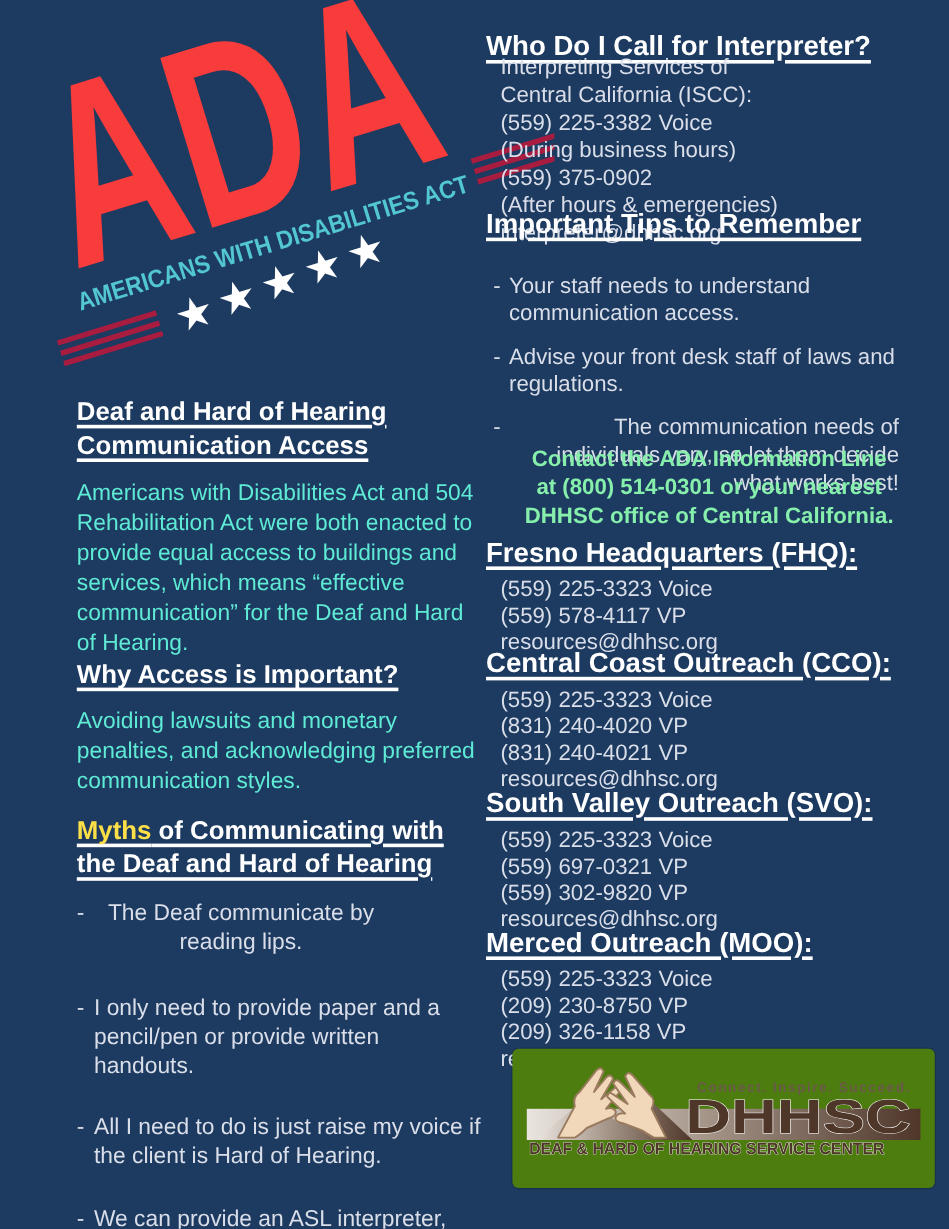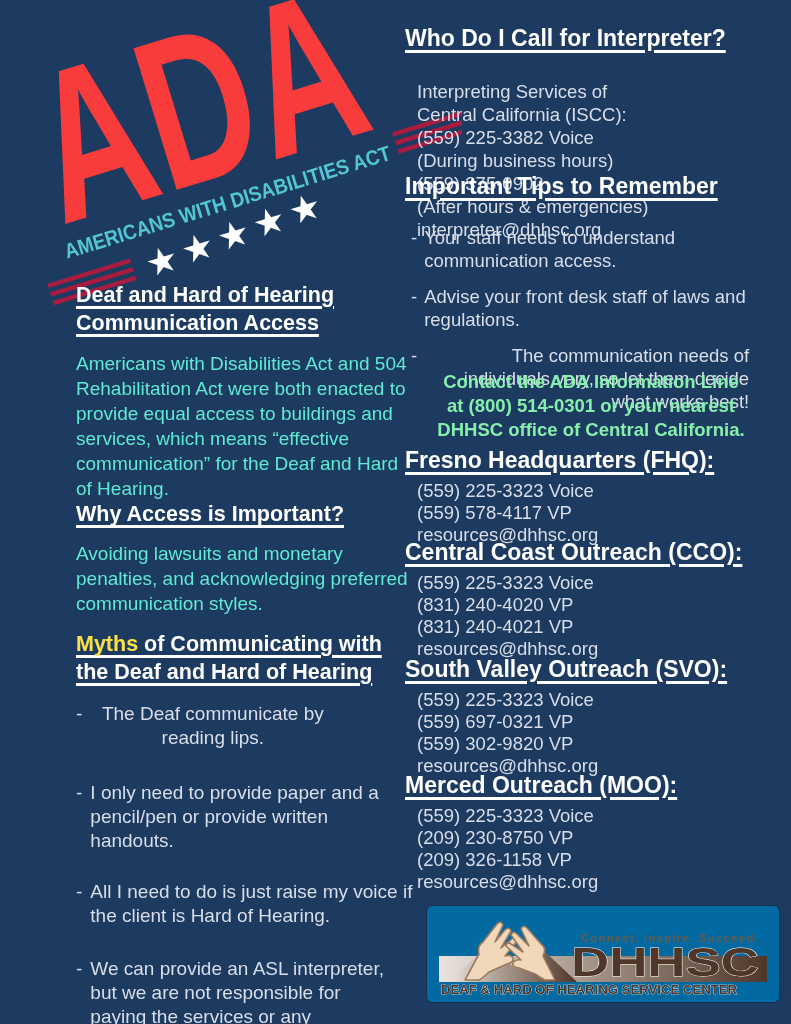--- a/index.html
+++ b/index.html
@@ -22,47 +22,47 @@
     text-decoration: underline;
     text-decoration-thickness: 2.5px;
     text-underline-offset: 4px;
   }
   .rh { font-size: 23px; line-height: 29px; position: absolute; left: 0; }
   .lh { font-size: 21.5px; line-height: 28px; }
 
   .body-text { font-size: 19px; line-height: 25px; color: #5eead4; }
 
   
-  .rlines { position: absolute; left: 12px; font-size: 18.5px; line-height: 23px; margin-top: 36px; }
+  .rlines { position: absolute; left: 12px; font-size: 18.5px; line-height: 23px; }
   .rlines div { white-space: nowrap; }
 
   .tip { display: flex; gap: 7px; font-size: 18.5px; line-height: 23px; margin-bottom: 13px; }
   .tips-list { position: absolute; left: 6px; width: 372px; }
 
   .contact-note {
     position: absolute; left: 0; width: 372px;
     text-align: center; color: #86efac; font-weight: bold;
     font-size: 18.5px; line-height: 24px;
   }
 
   .office-lines { position: absolute; left: 12px; font-size: 18.5px; line-height: 22px; }
 
   
-  .lsection { position: absolute; left: 12px; width: 340px; }
+  .lsection { position: absolute; left: 0; width: 340px; margin-top: 48px; }
   .lbullet { display: flex; gap: 8px; font-size: 19px; line-height: 24px; }
   .red-word { color: #fde047; }
 
   
   .ada-logo-wrap { position: absolute; left: -72px; top: -16px; width: 470px; height: 330px; }
 
   
   .dhhsc-box {
-    position: absolute; left: 22px; top: 906px;
-    width: 352px; height: 96px;
-    background: #0369a1; border-radius: 5px;
+    position: absolute; left: 22px; top: 874px;
+    width: 352px; height: 116px;
+    background: #4d7c0f; border-radius: 5px;
     box-shadow: 0 0 0 1px rgba(0,0,0,.15);
   }
 </style>
 </head>
 <body>
 
 <div class="left-col">
 
   <div class="ada-logo-wrap">
     <svg width="470" height="330" viewBox="0 0 470 330">

